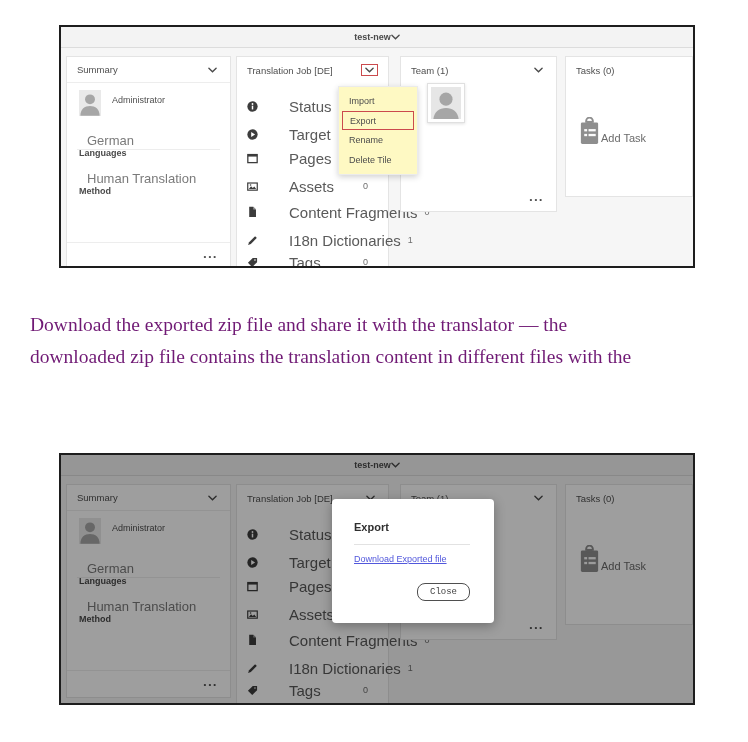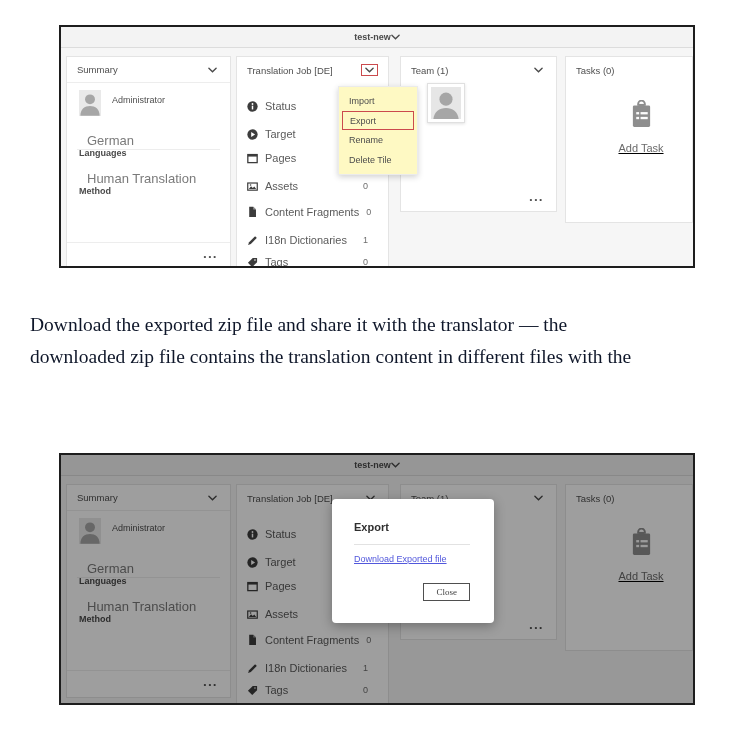--- a/index.html
+++ b/index.html
@@ -14,74 +14,74 @@
   .titlebar { height:21px; background:#f3f3f3; border-bottom:1px solid #dcdcdc;
               display:flex; align-items:center; justify-content:center; gap:0;
               font-size:9px; font-weight:700; color:#4a4a4a; }
   .content { position:relative; height:calc(100% - 21px); background:#f6f6f6; overflow:hidden; }
 
   
   .panel { position:absolute; top:8px; background:#fff; border:1px solid #e4e4e4; }
   .panel-summary { left:5px;  width:165px; height:214px; }
   .panel-job     { left:175px; width:153px; height:240px; }
   .panel-team    { left:339px; width:157px; height:156px; }
-  .panel-tasks   { left:504px; width:128px; height:167px; }
+  .panel-tasks   { left:504px; width:128px; height:141px; }
   .panel-header { display:flex; justify-content:space-between; align-items:center;
                   height:26px; padding:0 10px; font-size:9.5px; color:#4f4f4f; }
   .panel-summary .panel-header { border-bottom:1px solid #ededed; }
   .chev-btn { display:flex; align-items:center; justify-content:center; padding:2px 3px; }
   .chev-btn.red-box { border:1.5px solid var(--red); }
   .more-dots { position:absolute; right:12px; bottom:7px; font-size:8px; letter-spacing:2px; color:#4a4a4a; }
   .summary-footer { position:absolute; left:0; right:0; bottom:0; height:27px; border-top:1px solid #ededed; }
   .summary-footer .more-dots { bottom:8px; }
 
   
   .avatar-box { position:absolute; left:12px; top:33px; width:22px; height:26px; background:#e9e9e9; overflow:hidden; }
   .summary-user { position:absolute; left:45px; top:38px; font-size:9px; color:#4f4f4f; }
   .sum-label { position:absolute; left:12px; font-size:9px; font-weight:700; color:#4a4a4a;margin-top:28px; }
   .sum-value { position:absolute; left:20px; font-size:13px; color:#7a7a7a; }
   .sum-div   { position:absolute; left:10px; right:10px; border-top:1px solid #ededed; }
 
   
   .job-row { position:absolute; left:10px; right:10px; height:16px; display:flex; align-items:center; gap:7px; }
   .job-icon { width:11px; height:12px; flex:0 0 11px; display:flex; align-items:center; }
-  .job-label { font-size:11px; color:#5a5a5a; white-space:nowrap; }
+  .job-label { font-size:15px; color:#5a5a5a; white-space:nowrap;margin-left:24px; }
   .job-value { margin-left:auto; padding-right:10px; font-size:9px; color:#6e6e6e; }
 
   
   .team-avatar { position:absolute; left:26px; top:26px; width:38px; height:40px; background:#fff;
                  border:1px solid #e0e0e0; box-shadow:0 1px 3px rgba(0,0,0,.12); padding:3px; }
   .team-avatar .ph { width:100%; height:100%; background:#e6e6e6; overflow:hidden; }
 
   
-  .tasks-body { position:absolute; left:0; right:0; top:43px; display:flex; flex-direction:column;
-                align-items:center; transform:translateX(12px);text-decoration:underline; }
+  .tasks-body { position:absolute; left:0; right:0; top:60px; display:flex; flex-direction:row;
+                align-items:center; transform:translateX(12px); }
   .add-task-label { margin-top:14px; font-size:11px; color:#6b6b6b; }
 
   
   .menu { position:absolute; left:277px; top:38px; width:80px; background:#fef9c3;
           border:1px solid #ebebeb; box-shadow:0 2px 6px rgba(0,0,0,.18); padding:4px 0; z-index:5; }
   .menu-item { padding:5px 10px; font-size:9px; color:#4c4c4c; }
   .menu-item.hl { margin:0 3px; padding:3.5px 7px; border:1.4px solid var(--red); }
 
   
   .overlay { position:absolute; inset:0; background:rgba(0,0,0,.38); z-index:10; }
   .dialog { position:absolute; left:271px; top:44px; width:162px; height:124px; background:#fff;
             border-radius:4px; box-shadow:0 3px 12px rgba(0,0,0,.3); z-index:20; }
   .dialog-title { position:absolute; left:22px; top:22px; font-size:11px; font-weight:700; color:#2f2f2f; }
   .dialog-div { position:absolute; left:22px; right:24px; top:45px; border-top:1px solid #e2e2e2; }
   .dialog-link { position:absolute; left:22px; top:55px; font-size:9px; color:var(--link);
                  text-decoration:underline; cursor:pointer; }
   .dialog-close { position:absolute; right:24px; top:84px; padding:3px 12px; background:#fff;
-                  border:1.7px solid #4f4f4f; border-radius:0; font-size:9px; color:#3f3f3f;
-                  font-family:Liberation Serif, serif; cursor:pointer;text-align:center; }
+                  border:1.7px solid #4f4f4f; border-radius:8px; font-size:9px; color:#3f3f3f;
+                  font-family:Liberation Mono, monospace; cursor:pointer;text-align:center; }
 
   
   .doc-text { position:absolute; left:30px; top:309px; width:700px;
-              font-family:"Liberation Serif", serif; font-size:19.5px; line-height:32px; color:#0f172a; }
+              font-family:"Liberation Serif", serif; font-size:19.5px; line-height:32px; color:#701a75; }
 
   svg { display:block; }
 </style>
 </head>
 <body>
 
 <div class="shot" id="shot-top">
   <div class="titlebar">
     <span>test-new</span>
     <span>

